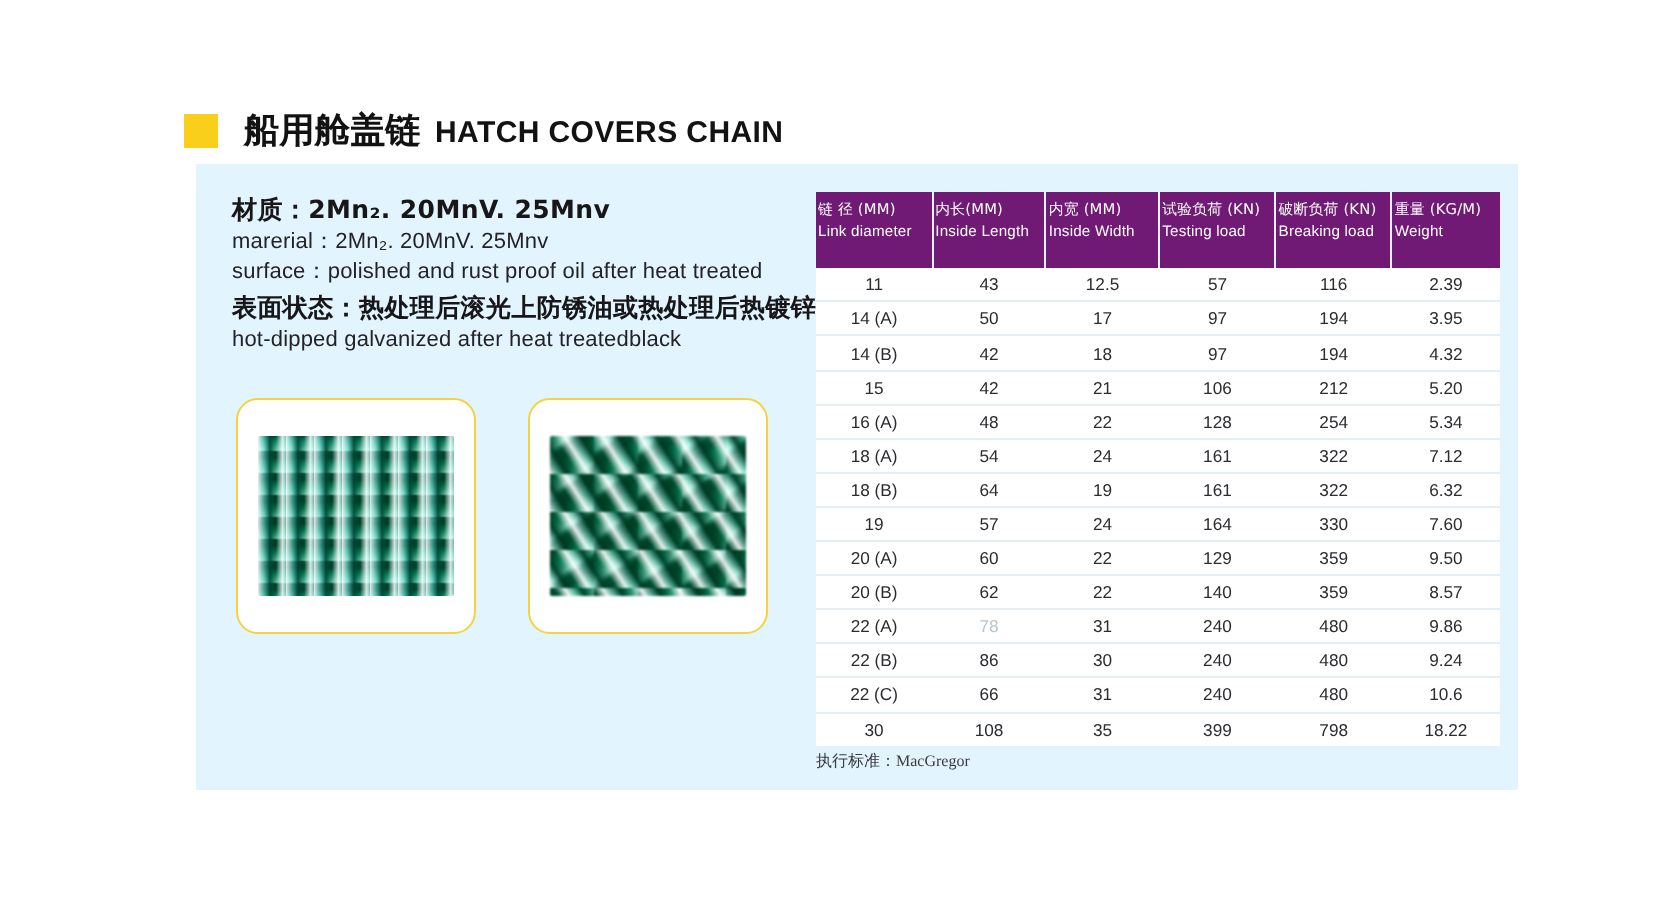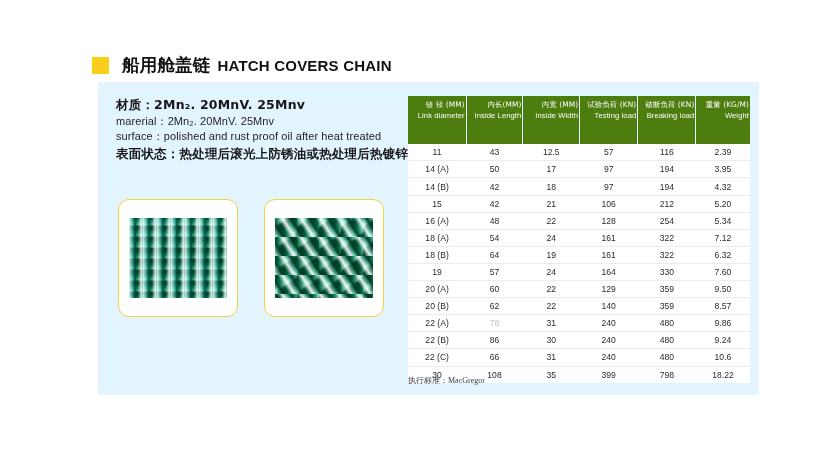--- a/index.html
+++ b/index.html
@@ -166,28 +166,28 @@
   #spec-table {
     position: absolute;
     left: 310px;
     top: 14px;
     width: 342px;
     border-collapse: collapse;
     background: transparent;
     table-layout: fixed;
   }
   #spec-table th {
-    background: #4d7c0f;
+    background: #701a75;
     color: #ffffff;
     font-size: 7.4px;
     font-weight: normal;
     line-height: 1.42;
-    padding: 4px 1px 23px;
+    padding: 4px 1px 13px;
     border-right: 1.4px solid #e2f4fd;
-    text-align: right;
+    text-align: left;
     vertical-align: middle;
   }
   #spec-table th:last-child { border-right: none; }
   #spec-table th .th-cn {
     font-family: "DejaVu Sans", "Liberation Sans", sans-serif;
     display: block;
     font-size: 7.4px;
     letter-spacing: .1px;
   }
   #spec-table th .th-en {
@@ -228,20 +228,21 @@
 
 <div id="panel">
 
   <div id="watermark">宁波</div>
 
   <div id="spec-block">
     <div class="spec-line spec-cn">材质：2Mn₂. 20MnV. 25Mnv</div>
     <div class="spec-line spec-en">marerial：2Mn₂. 20MnV. 25Mnv</div>
     <div class="spec-line spec-en">surface：polished and rust proof oil after heat treated</div>
     <div class="spec-line spec-cn">表面状态：热处理后滚光上防锈油或热处理后热镀锌</div>
+    <div class="spec-line spec-en">hot-dipped galvanized after heat treatedblack</div>
   </div>
 
   <div id="photo-row">
     <div class="photo-card">
       <div class="photo-img tex-horizontal"></div>
     </div>
     <div class="photo-card">
       <div class="photo-img tex-diagonal"></div>
     </div>
   </div>

